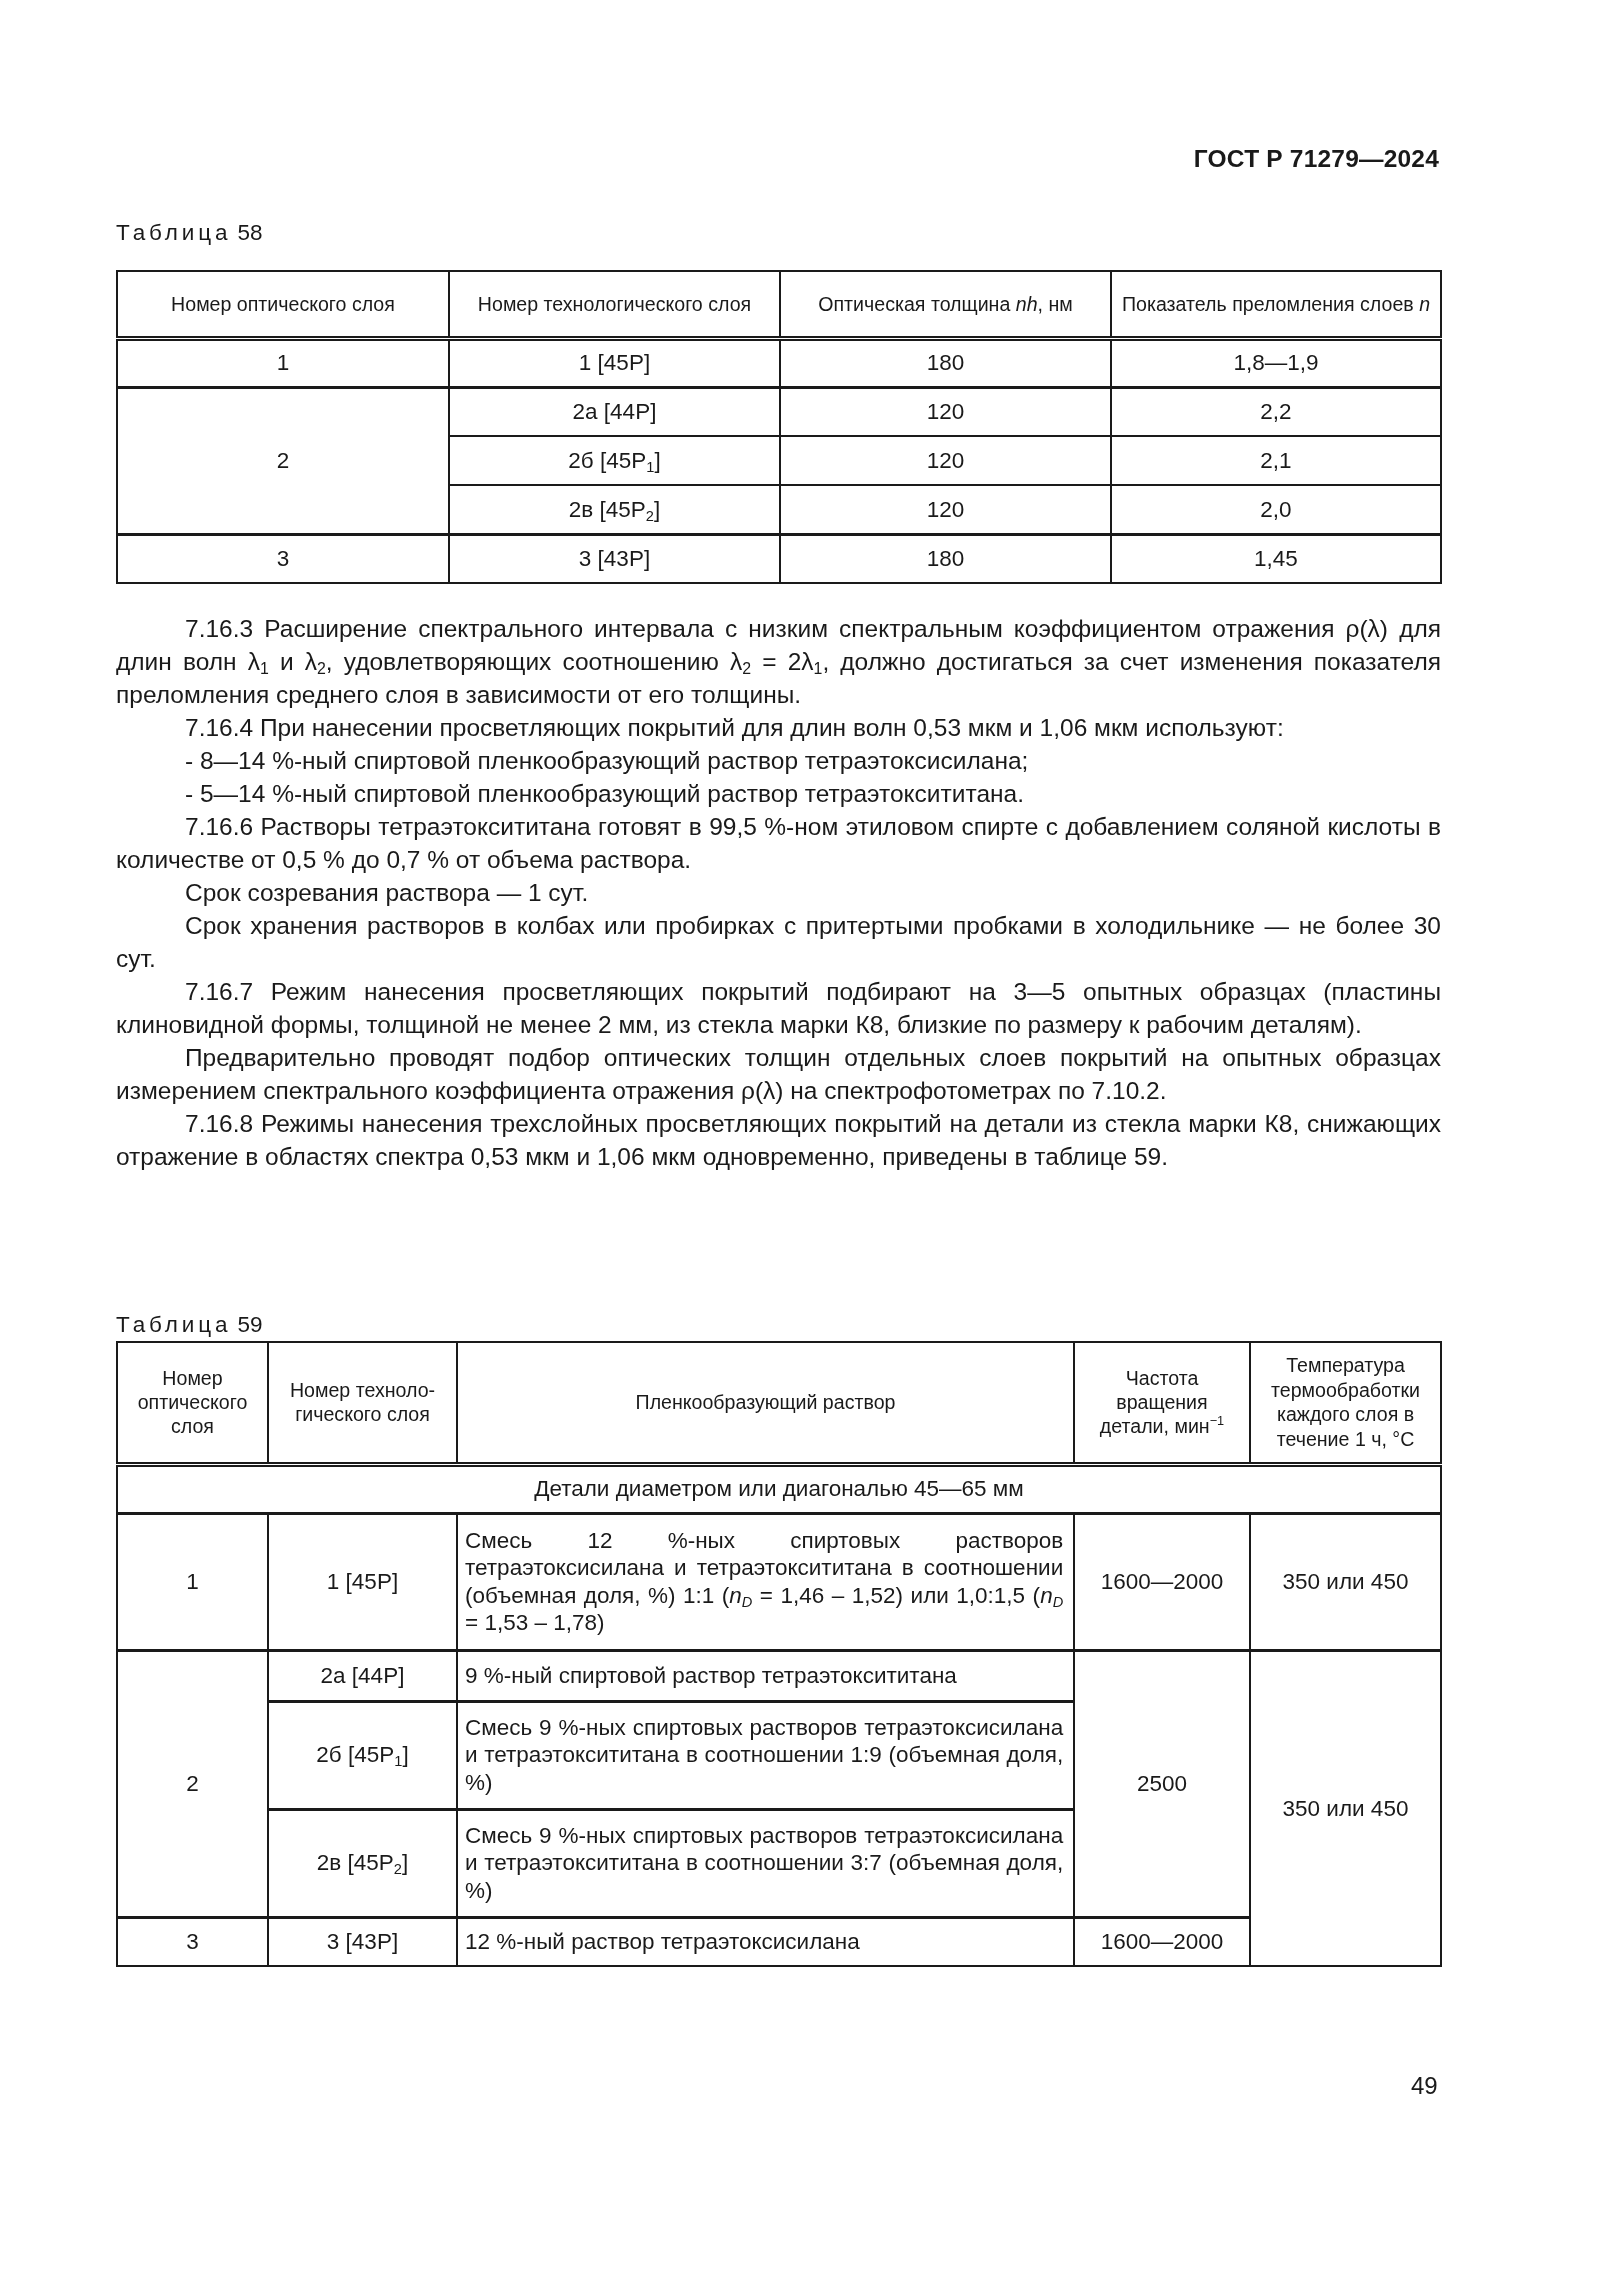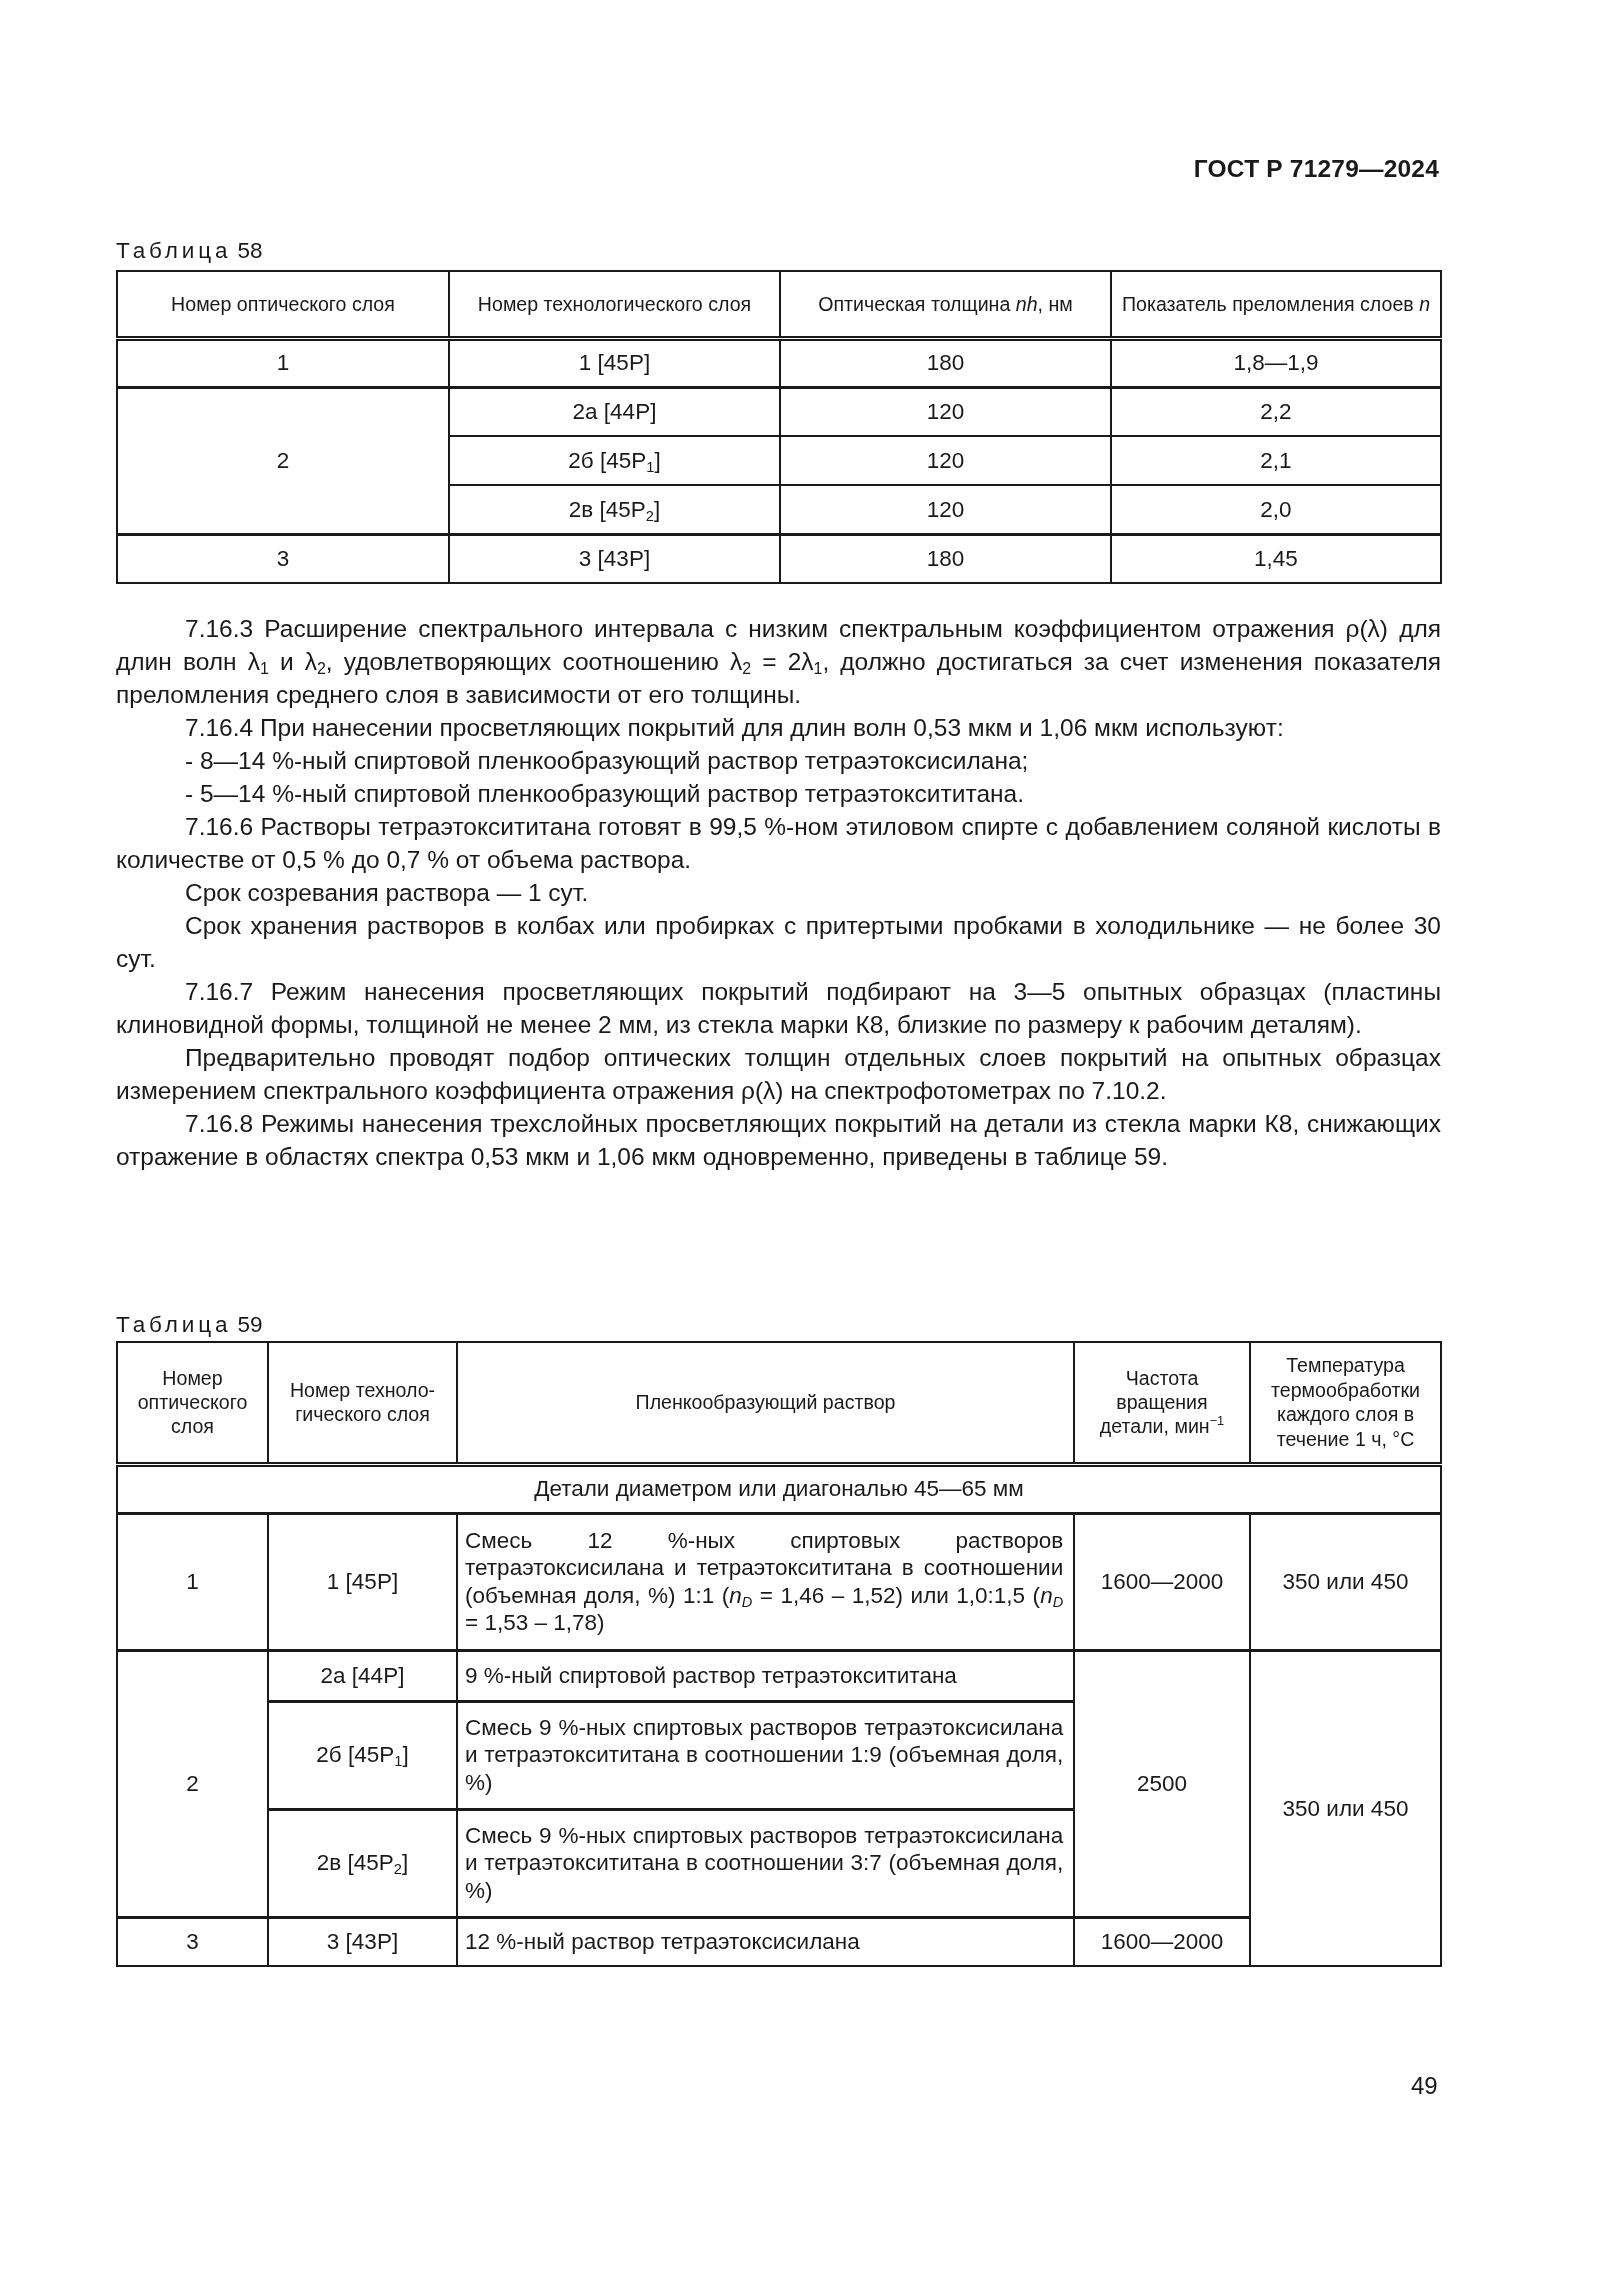--- a/index.html
+++ b/index.html
@@ -2,21 +2,21 @@
 <html><head>
 <meta charset="utf-8">
 <style>
   html, body { margin: 0; padding: 0; background: #ffffff; }
   body {
     width: 1621px; height: 2293px; position: relative; overflow: hidden;
     font-family: "Liberation Sans", "DejaVu Sans", sans-serif;
     color: #1a1a1a;
   }
   .doc-code {
-    position: absolute; right: 182px; top: 155px;
+    position: absolute; right: 182px; top: 145px;
     font-size: 24.5px; font-weight: bold; letter-spacing: 0.2px;
   }
   .table-caption {
     position: absolute; left: 116px;
     font-size: 22.5px; letter-spacing: 3.9px;
   }
   .table-caption .num { letter-spacing: 0; margin-left: 5.9px; }
   table.gost {
     position: absolute; left: 116px; width: 1325px;
     border-collapse: collapse; table-layout: fixed;
@@ -40,21 +40,21 @@
     font-size: 24.5px; line-height: 33px;
   }
   .body-text p { margin: 0; text-align: justify; text-indent: 69px; }
   .page-num { position: absolute; left: 1411px; top: 2072px; font-size: 24px; }
 </style>
 </head>
 <body>
 
 <div class="doc-code">ГОСТ Р 71279—2024</div>
 
-<div class="table-caption" style="top:238px;">
+<div class="table-caption" style="top:220px;">
   <span>Таблица</span><span class="num">58</span>
 </div>
 
 <table class="gost" style="top:270px;">
   <colgroup>
     <col style="width:332px">
       <col style="width:331px">
       <col style="width:331px">
       <col style="width:330px">
   </colgroup>

